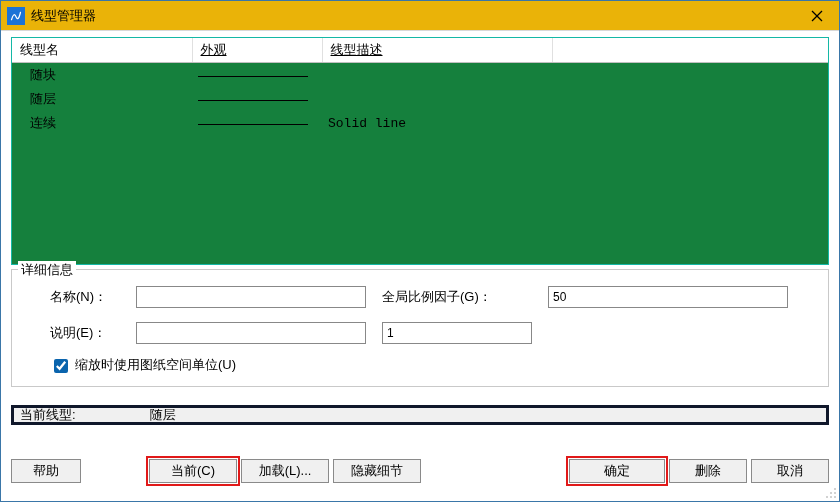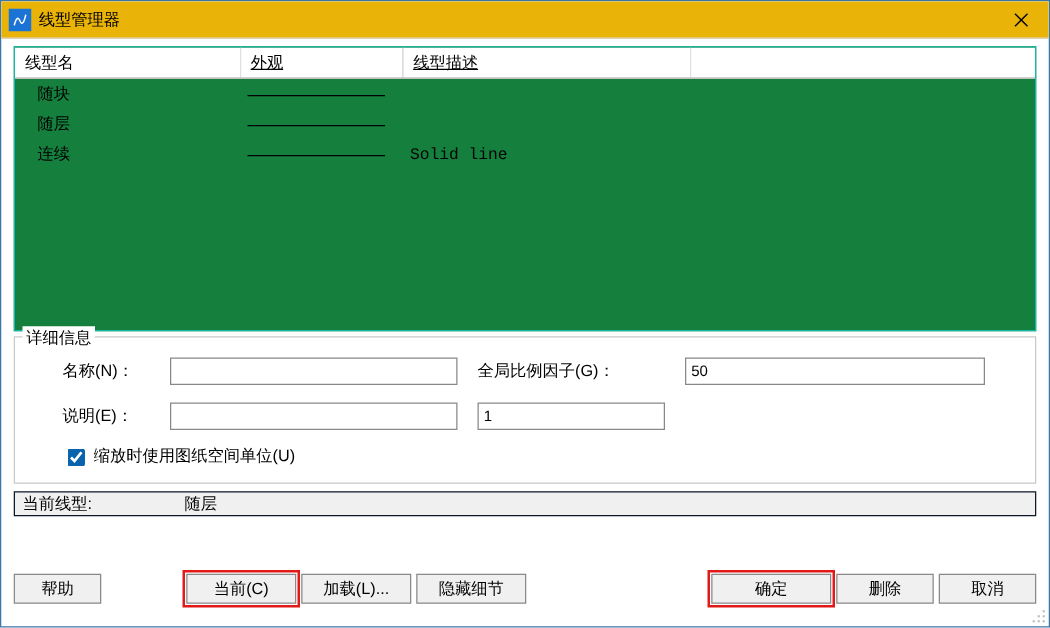--- a/index.html
+++ b/index.html
@@ -114,22 +114,22 @@
     display: flex; align-items: flex-start; gap: 4px;
     font-size: 13px;
   }
   .chk-row input[type="checkbox"] {
     width: 14px; height: 14px;
     accent-color: #0a64ad;
   }
 
   
   .current-bar {
-    margin: 6px 10px 0 10px;
-    border: 1px solid #0f172a;
+    margin: 18px 10px 0 10px;
+    border: 3px solid #0f172a;
     background: #f0f0f0;
     padding: 2px 6px;
     font-size: 13px;
     height: 20px;
     display:flex; align-items:center;gap:34px;
   }
 
   
   .button-row {
     position: absolute;

